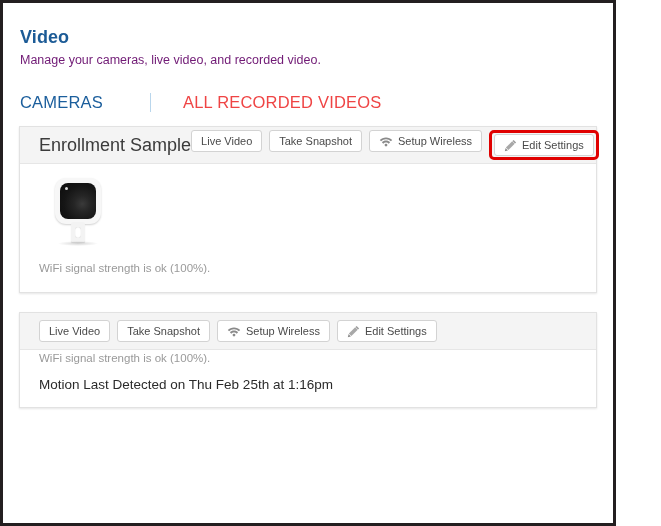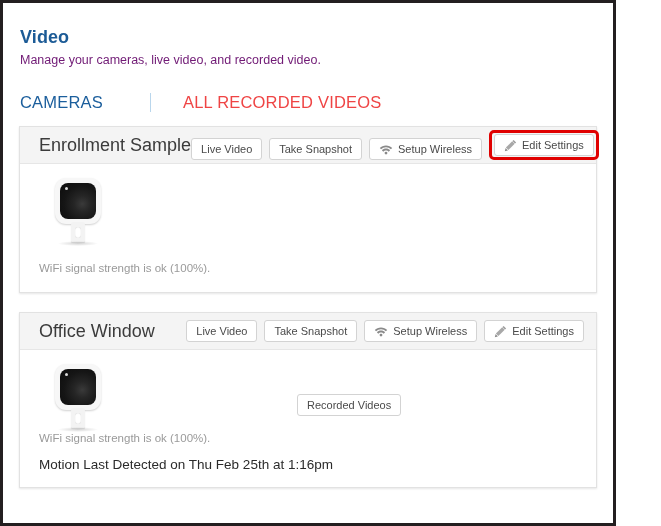--- a/index.html
+++ b/index.html
@@ -99,21 +99,21 @@
     box-sizing: border-box;
   }
   .card-title {
     font-size: 18px;
     color: #3b3b3b;
     flex: 1;
     white-space: nowrap;
   }
   .card-actions {
     display: flex;
-    align-items: flex-end;
+    align-items: flex-start;
     gap: 7px;
   }
 
   .btn {
     display: inline-flex;
     align-items: center;
     gap: 5px;
     background: #ffffff;
     border: 1px solid #d3d3d3;
     border-radius: 3px;
@@ -317,21 +317,20 @@
           </div>
         </div>
 
         <div class="card-footer">
           <p class="wifi-text">WiFi signal strength is ok (100%).</p>
         </div>
       </div>
 
       <div class="camera-card card-2">
         <div class="card-header">
-          <div class="card-title">Office Window</div>
           <div class="card-actions">
 
             <div class="btn">
               <span class="btn-label">Live Video</span>
             </div>
 
             <div class="btn">
               <span class="btn-label">Take Snapshot</span>
             </div>
 
@@ -353,41 +352,20 @@
                   <path d="M8.2 2.3l2.5 2.5-6.3 6.3-2.5-2.5z" fill="#a8a8a8"></path>
                   <path d="M1.6 9.1l2.3 2.3-3.1 0.8z" fill="#8c8c8c"></path>
                 </svg>
               </span>
               <span class="btn-label">Edit Settings</span>
             </div>
 
           </div>
         </div>
 
-        <div class="card-body">
-          <div class="body-row">
-            <div class="cam-thumb-wrap">
-              <div class="cam">
-                <div class="cam-body"></div>
-                <div class="cam-lens"></div>
-                <div class="cam-led"></div>
-                <div class="cam-neck"></div>
-                <div class="cam-slot"></div>
-                <div class="cam-base"></div>
-              </div>
-            </div>
-            <div class="cam-extra">
-              <div style="margin-left:155px;">
-                <span class="btn">
-                  <span class="btn-label">Recorded Videos</span>
-                </span>
-              </div>
-            </div>
-          </div>
-        </div>
 
         <div class="card-footer">
           <p class="wifi-text">WiFi signal strength is ok (100%).</p>
           <p class="motion-text">Motion Last Detected on Thu Feb 25th at 1:16pm</p>
         </div>
       </div>
 
     </div>
   </div>
 </div>

